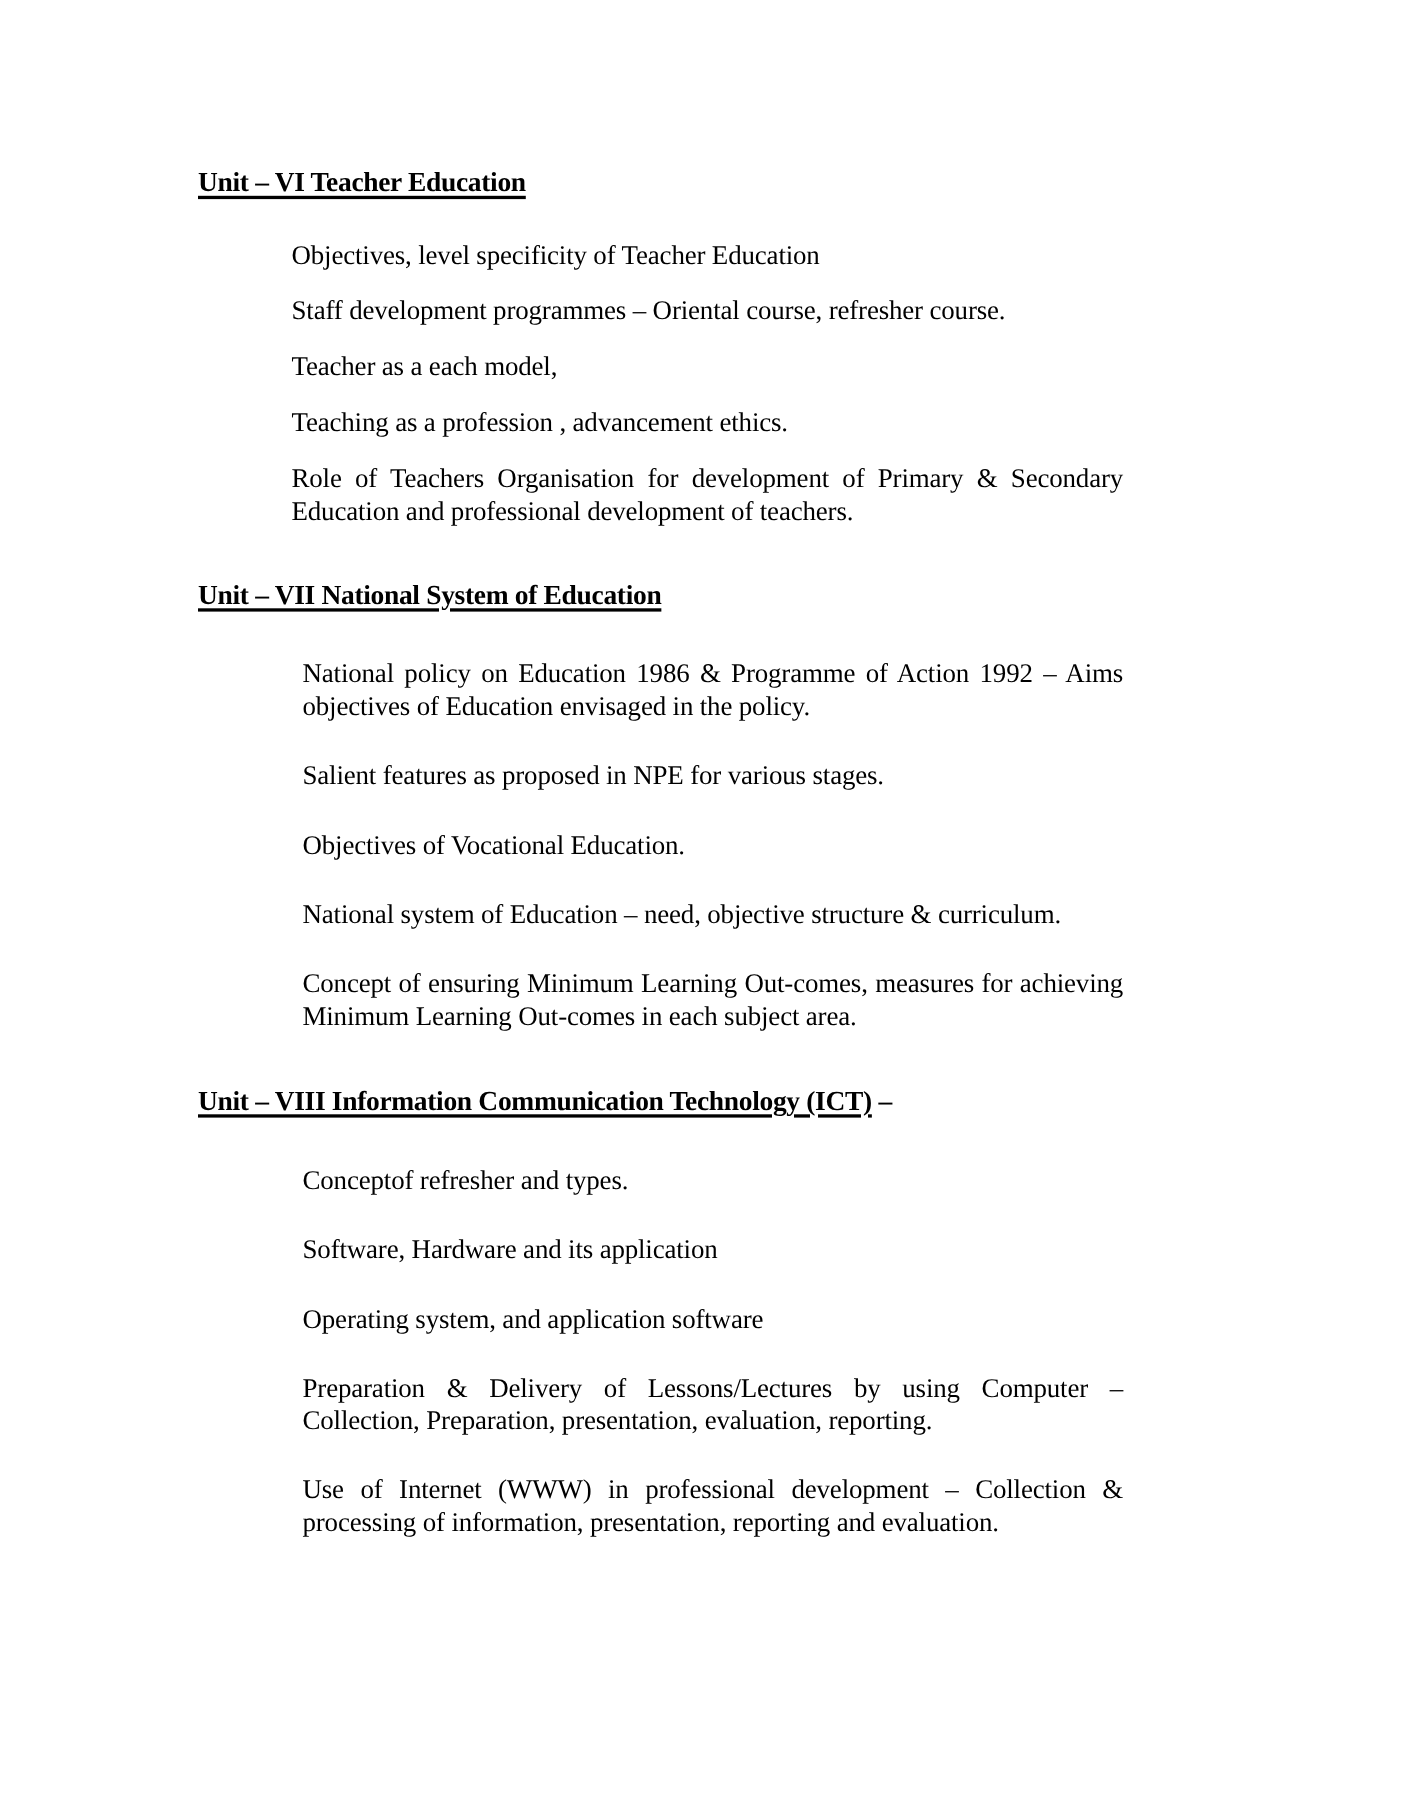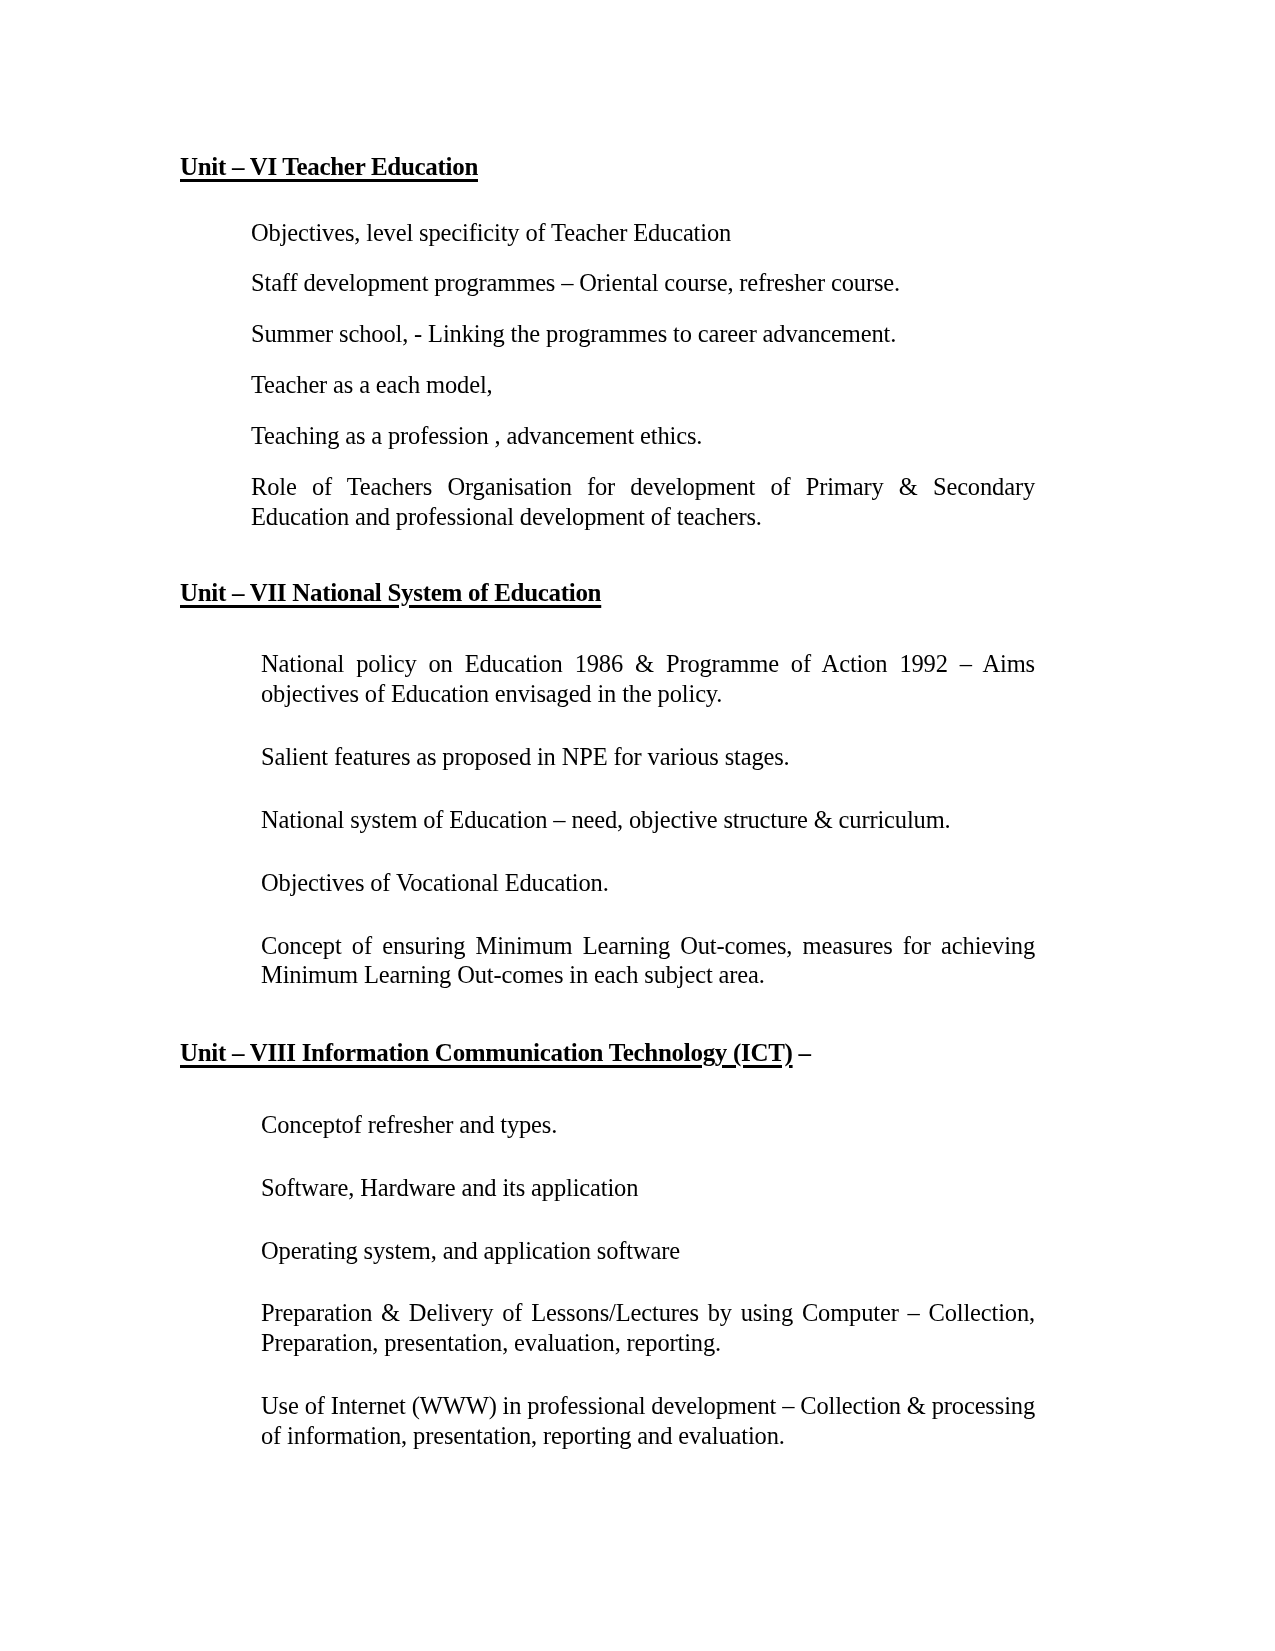--- a/index.html
+++ b/index.html
@@ -39,21 +39,21 @@
     text-decoration: underline;
     text-decoration-thickness: 2.5px;
     text-underline-offset: 4px;
   }
   .unit-heading .tail {
     text-decoration: none;
   }
 
   
   .para {
-    margin: 1px;
+    margin: 15px;
     padding: 0;
     font-size: 24.5px;
     line-height: 1.22;
     text-align: justify;
     text-justify: inter-word;
     letter-spacing: -0.15px;
   }
   .para:last-child {
     text-align: justify;
   }
@@ -85,35 +85,34 @@
 <div class="page">
   <div class="content">
 
     <h2 class="unit-heading">
       <span class="ul">Unit – VI Teacher Education</span><span class="tail"></span>
     </h2>
 
     <div class="group-vi">
       <p class="para">Objectives, level specificity of Teacher Education</p>
       <p class="para">Staff development programmes – Oriental course, refresher course.</p>
-      <p class="para">Summer school, - Linking the programmes to career advancement.</p>
       <p class="para">Teacher as a each model,</p>
       <p class="para">Teaching as a profession , advancement ethics.</p>
       <p class="para">Role of Teachers Organisation for development of Primary &amp; Secondary Education and professional development of teachers.</p>
     </div>
 
     <h2 class="unit-heading sec-gap-vii">
       <span class="ul">Unit – VII National System of Education</span><span class="tail"></span>
     </h2>
 
     <div class="group-wide">
       <p class="para">National policy on Education 1986 &amp; Programme of Action 1992 – Aims objectives of Education envisaged in the policy.</p>
       <p class="para">Salient features as proposed in NPE for various stages.</p>
+      <p class="para">Objectives of Vocational Education.</p>
       <p class="para">National system of Education – need, objective structure &amp; curriculum.</p>
-      <p class="para">Objectives of Vocational Education.</p>
       <p class="para">Concept of ensuring Minimum Learning Out-comes, measures for achieving Minimum Learning Out-comes in each subject area.</p>
     </div>
 
     <h2 class="unit-heading sec-gap-viii">
       <span class="ul">Unit – VIII Information Communication Technology (ICT)</span><span class="tail"> –</span>
     </h2>
 
     <div class="group-wide">
       <p class="para">Conceptof refresher and types.</p>
       <p class="para">Software, Hardware and its application</p>

